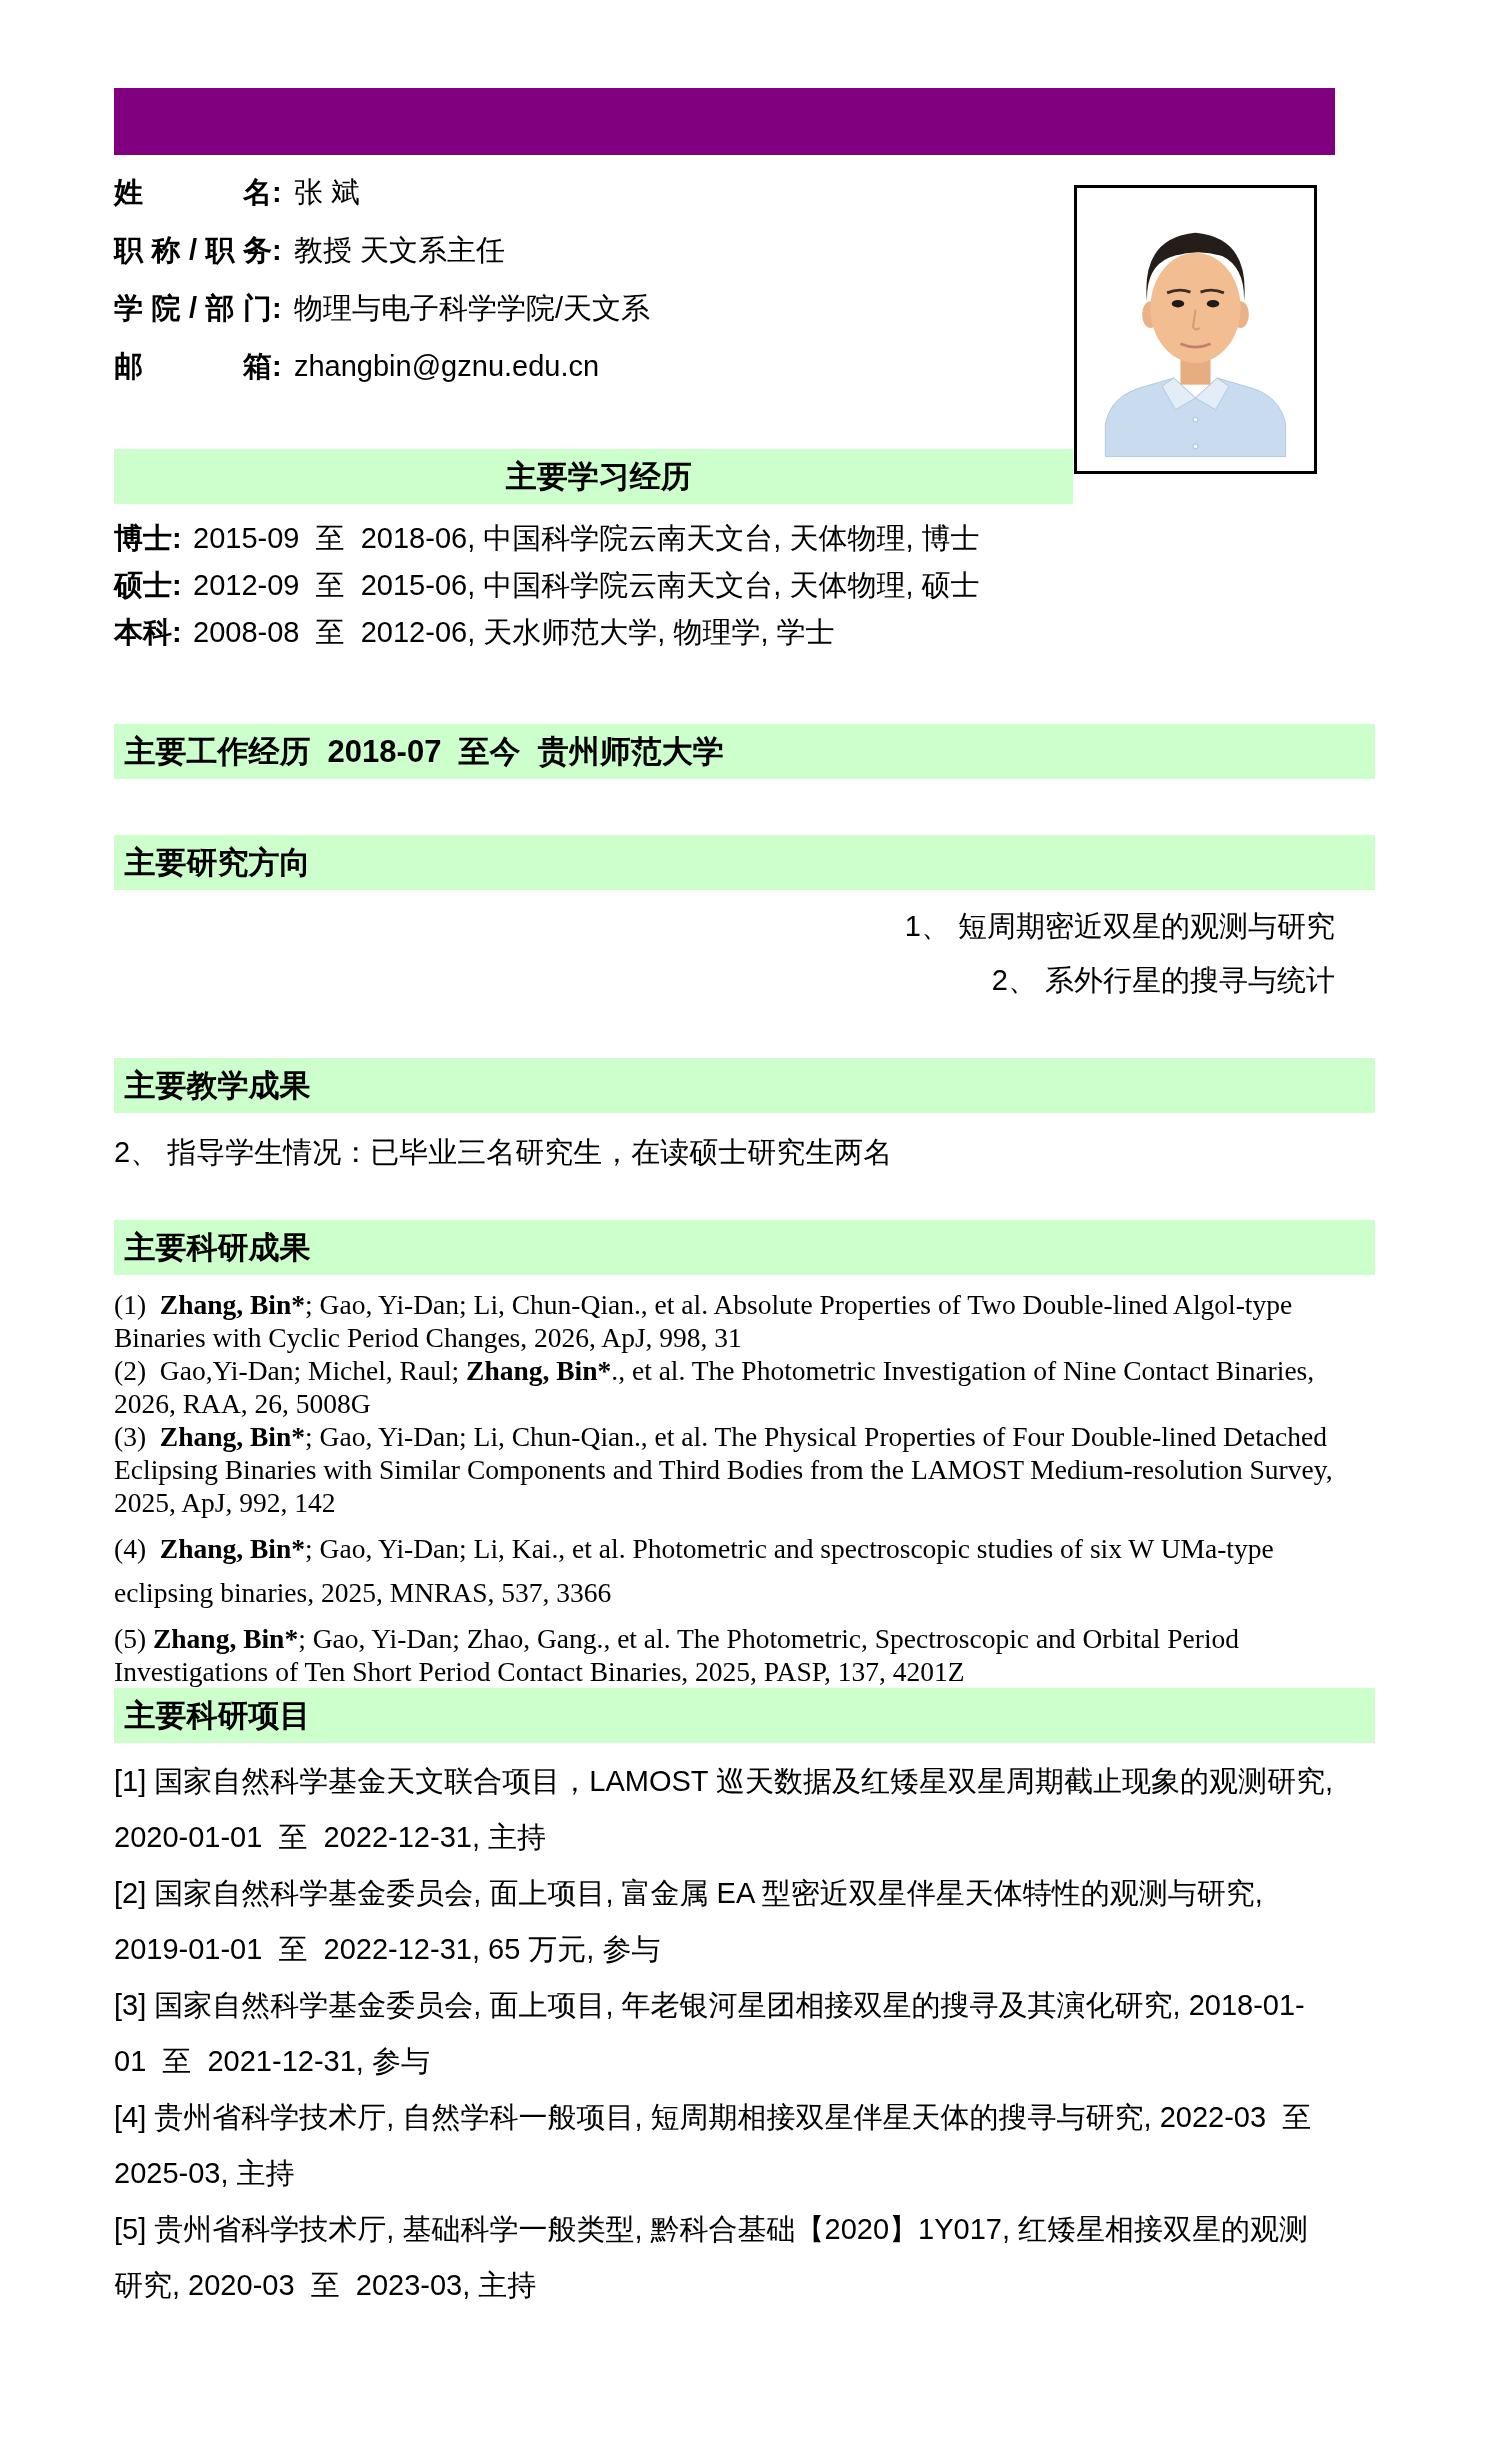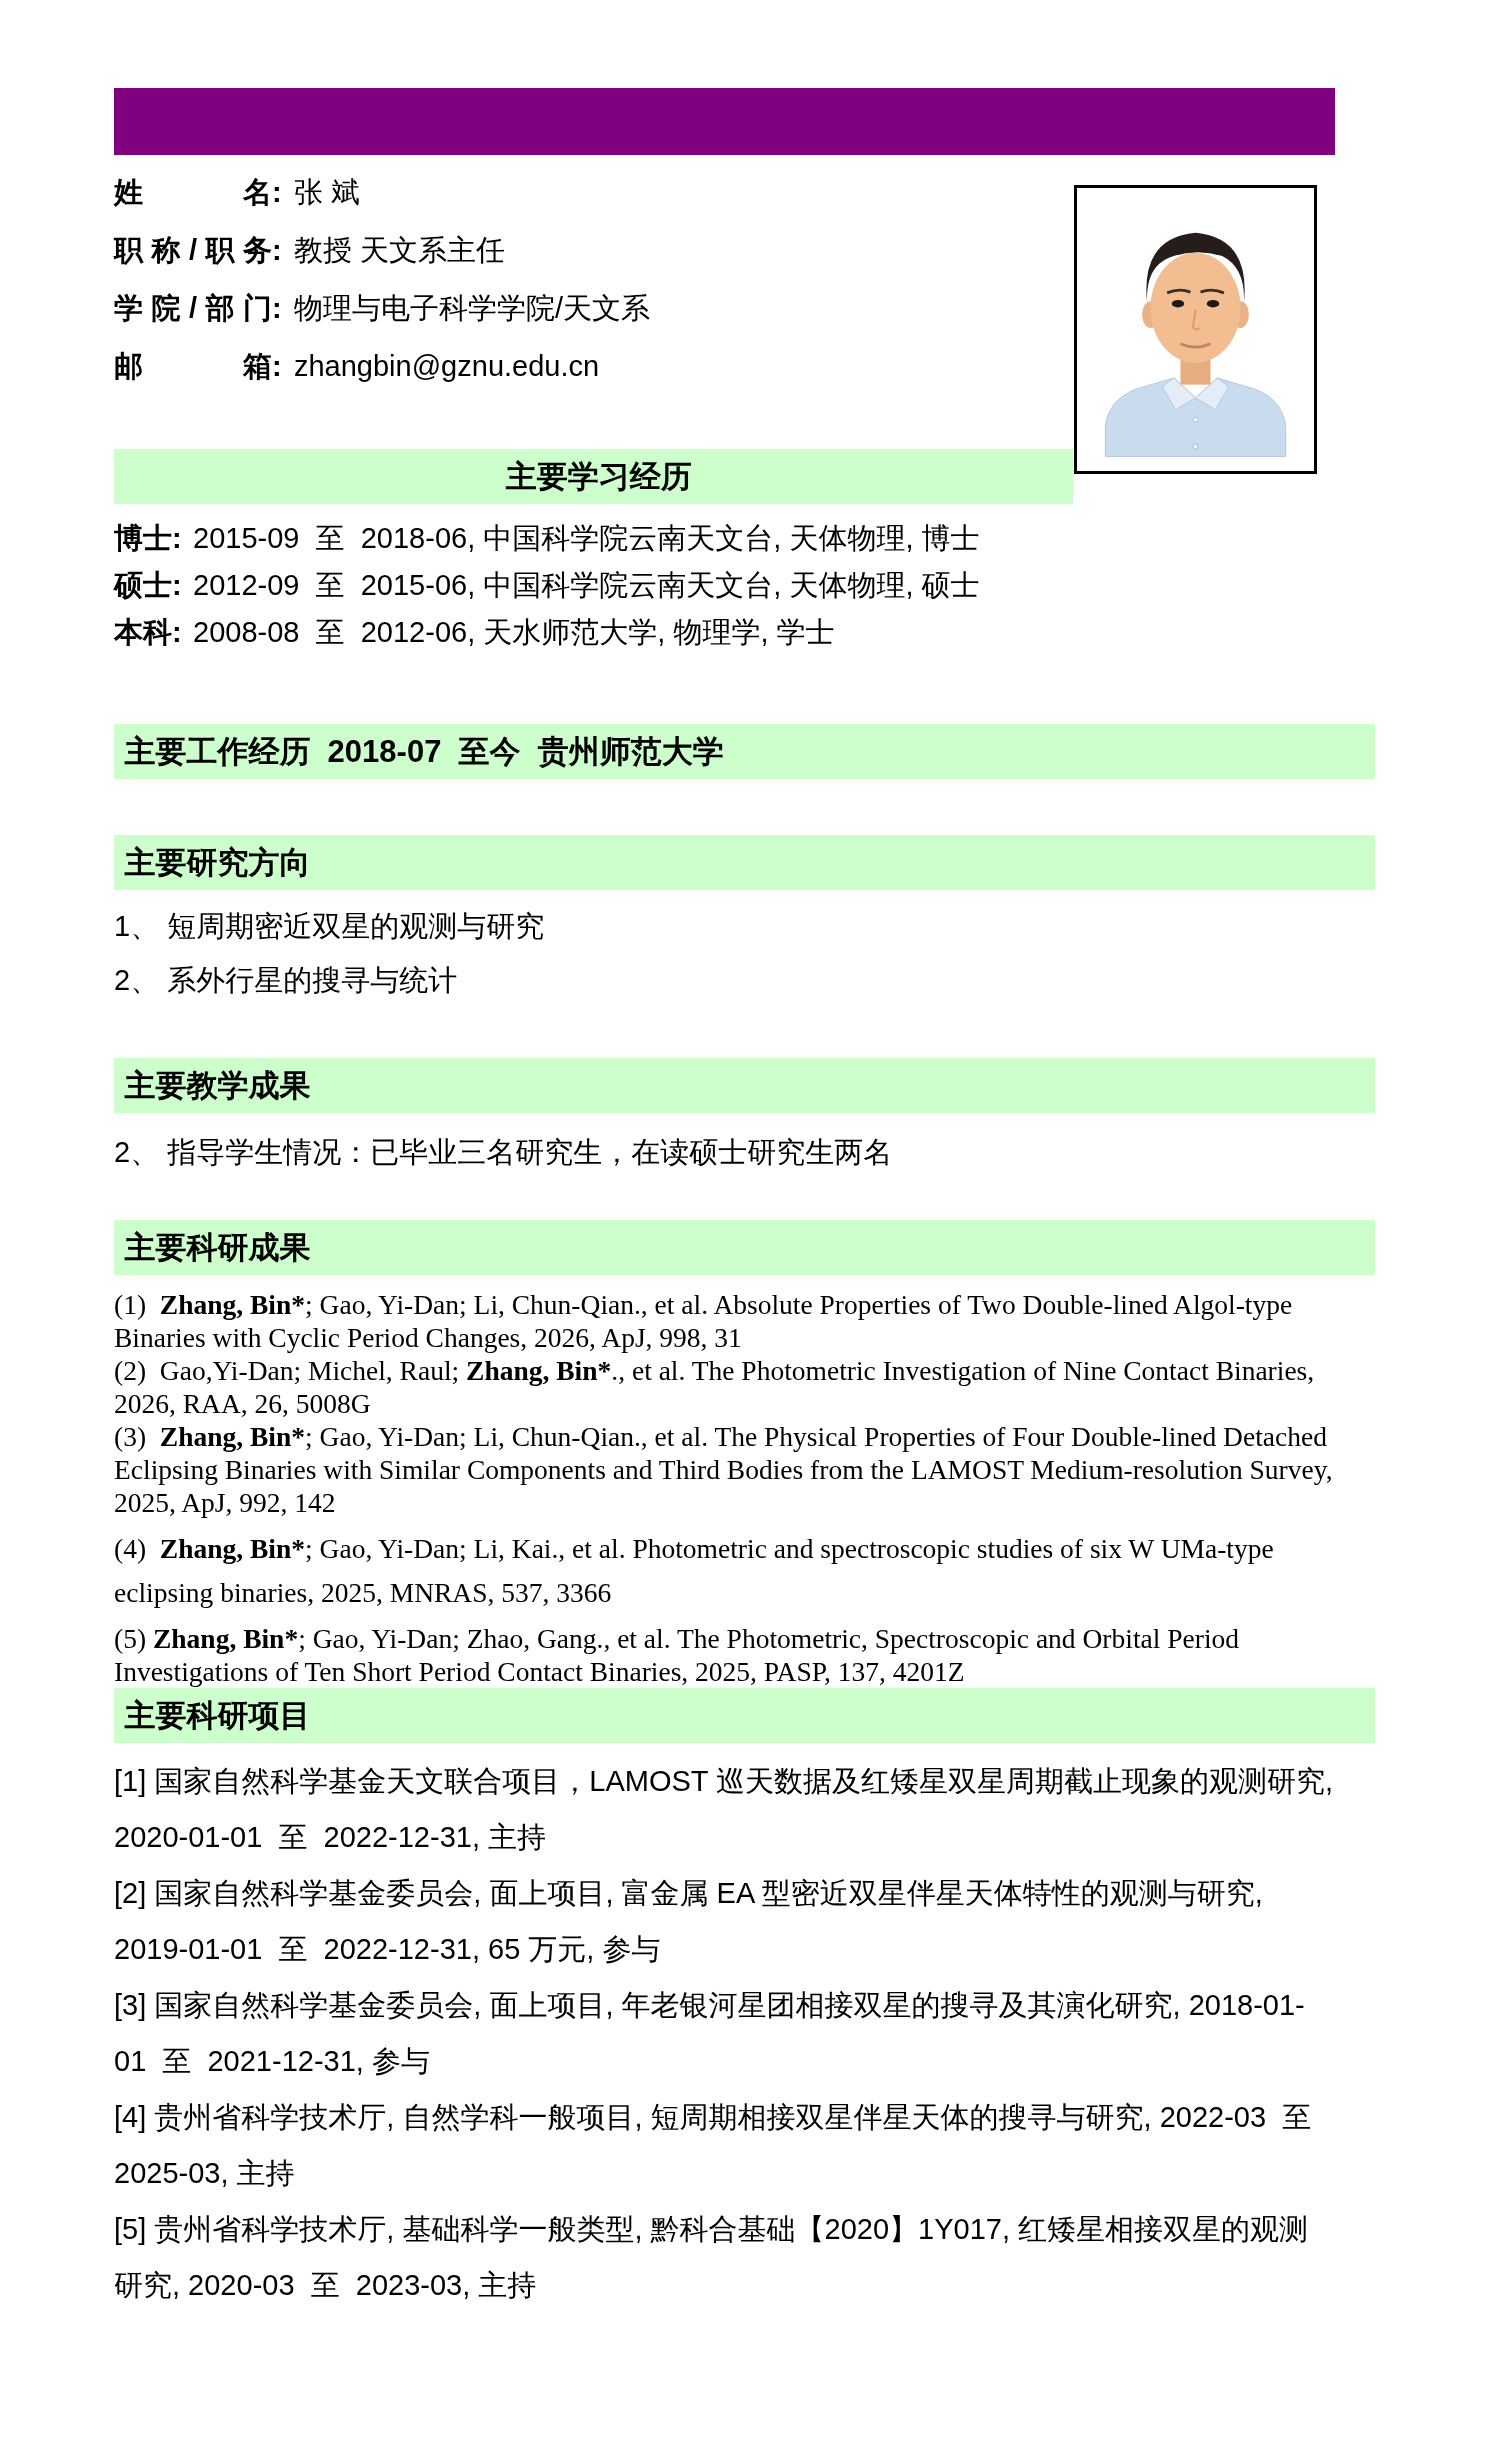--- a/index.html
+++ b/index.html
@@ -32,21 +32,21 @@
   .bar-teach{margin-top:51px;}
   .bar-sci{margin-top:41px;}
   .bar-proj{margin-top:0px;}
 
   .edu-list{margin-top:11.4px;font-size:29px;}
   .edu-row{height:47px;line-height:47px;}
   .edu-label{font-weight:bold;margin-right:11.4px;}
   .edu-text{white-space:pre-wrap;}
 
   .list{font-size:29px;}
-  .rd-list{margin-top:9.5px;}
+  .rd-list{margin-top:9.5px;text-align:right;}
   .rd-list .item{line-height:54px;}
   .teach-list{margin-top:11.4px;}
   .teach-list .item{line-height:54px;}
   .proj-list{margin-top:9.5px;}
   .proj-list .item{line-height:56px;}
   .item{white-space:pre-wrap;}
 
   .pub-subheader{
     margin-top:5.7px;font-family:"Liberation Serif",serif;font-weight:bold;
     font-size:29px;line-height:42px;white-space:pre-wrap;

